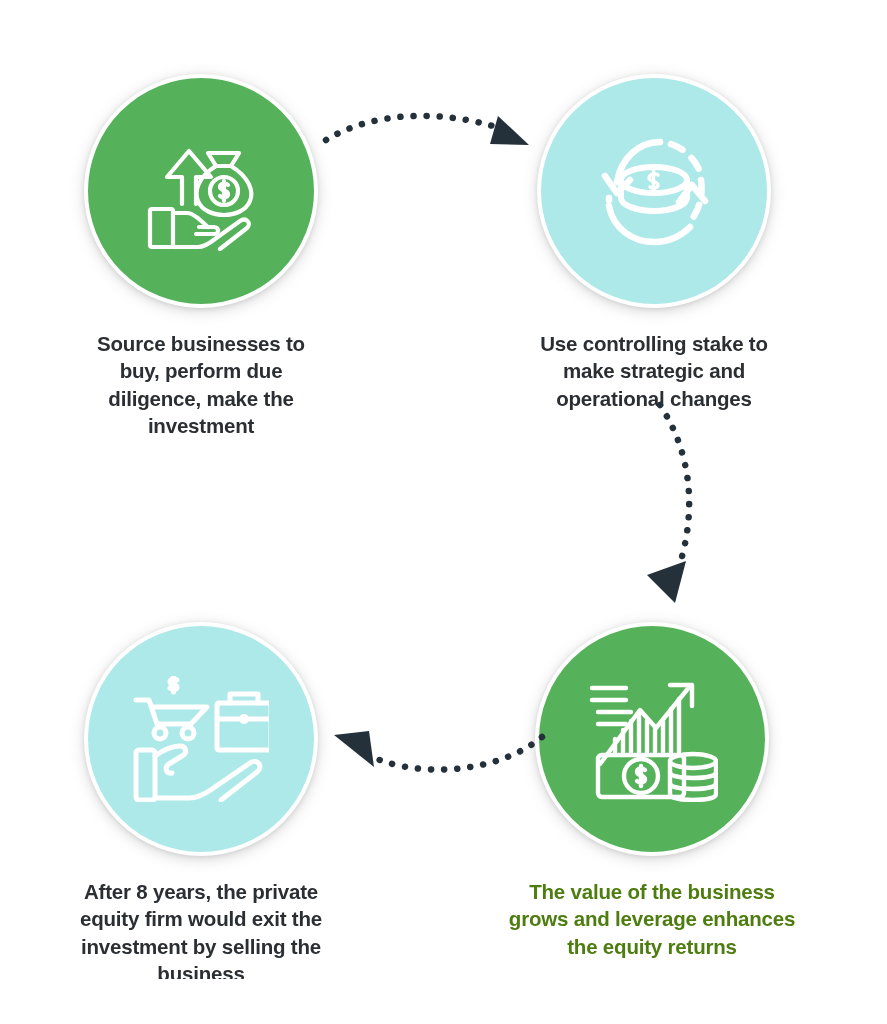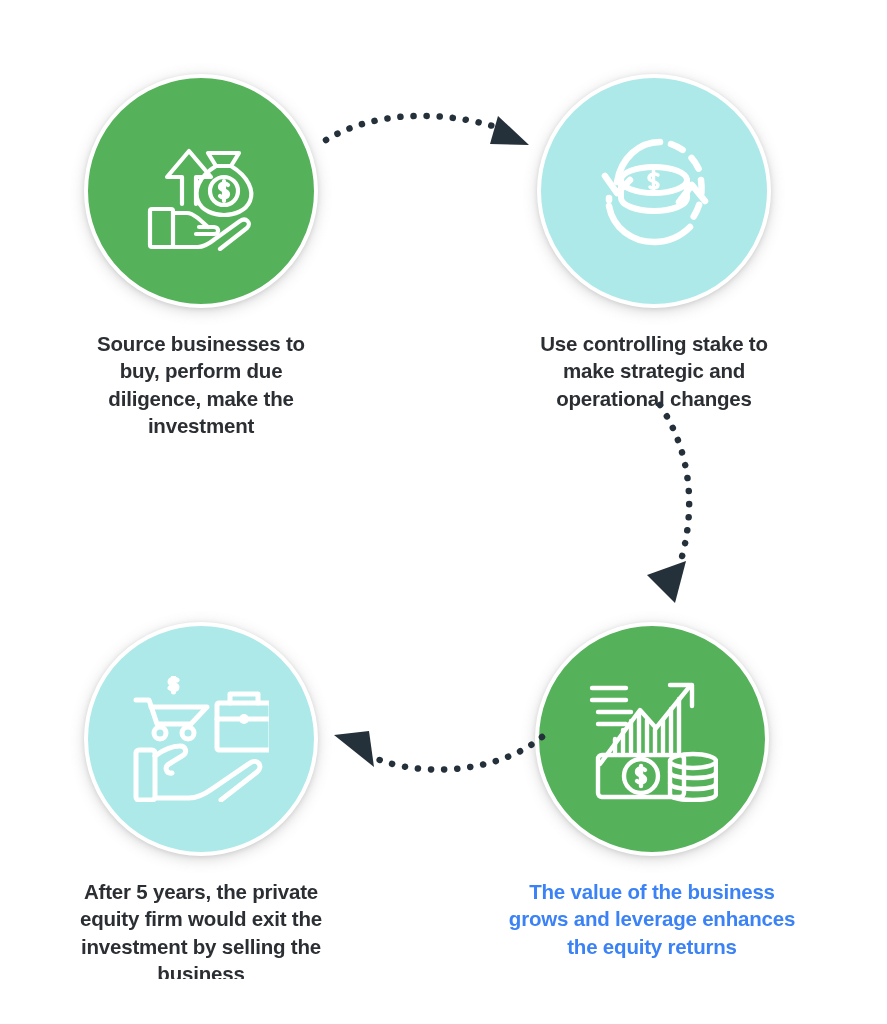--- a/index.html
+++ b/index.html
@@ -188,21 +188,21 @@
             <path d="M55 90 V110"></path>
 
             <ellipse cx="107" cy="85" rx="23" ry="7"></ellipse>
             <path d="M84 85 V118 C84 122 94 124 107 124 C120 124 130 122 130 118 V85"></path>
             <path d="M84 96 C84 100 94 102 107 102 C120 102 130 100 130 96"></path>
             <path d="M84 107 C84 111 94 113 107 113 C120 113 130 111 130 107"></path>
           </g>
         </svg>
       </span>
     </div>
-    <div class="caption" style="color: #3b82f6;">The value of the business grows and leverage enhances the equity returns</div>
+    <div class="caption" style="color: #4d7c0f;">The value of the business grows and leverage enhances the equity returns</div>
   </div>
 
   <div class="node" id="node-4">
     <div class="circle teal" style="background: rgb(174, 233, 233);">
       <span>
         <svg width="136" height="126" viewBox="0 0 136 126" aria-hidden="true">
           <g fill="none" stroke="#ffffff" stroke-width="5" stroke-linecap="round" stroke-linejoin="round">
 
             <path d="M44 4 C42 2 37 3 37 6 C37 9 44 8 44 11 C44 14 39 14 37 12"></path>
             <path d="M40.5 1 V16"></path>
@@ -220,21 +220,21 @@
             <rect x="3" y="74" width="19" height="50" rx="3"></rect>
 
             <path d="M22 80 C30 74 40 70 47 70 C53 70 55 77 49 80
                      L36 88 C31 91 33 98 39 97"></path>
             <path d="M22 122 H56 C64 122 72 118 79 113 L117 87
                      C124 82 131 90 124 96 L88 124"></path>
           </g>
         </svg>
       </span>
     </div>
-    <div class="caption" style="color: rgb(43, 47, 51);">After 5 years, the private equity firm would exit the investment by selling the business</div>
+    <div class="caption" style="color: rgb(43, 47, 51);">After 8 years, the private equity firm would exit the investment by selling the business</div>
   </div>
 
   <div class="connector" id="arrow-top">
     <svg width="230" height="90" viewBox="0 0 230 90" aria-hidden="true">
       <path class="dotline" d="M6 40 C52 12 120 8 186 30" style="stroke: rgb(36, 48, 58);"></path>
       <polygon class="arrowhead" points="178,16 209,45 170,44" style="fill: rgb(36, 48, 58);"></polygon>
     </svg>
   </div>
 
   <div class="connector" id="arrow-right">

